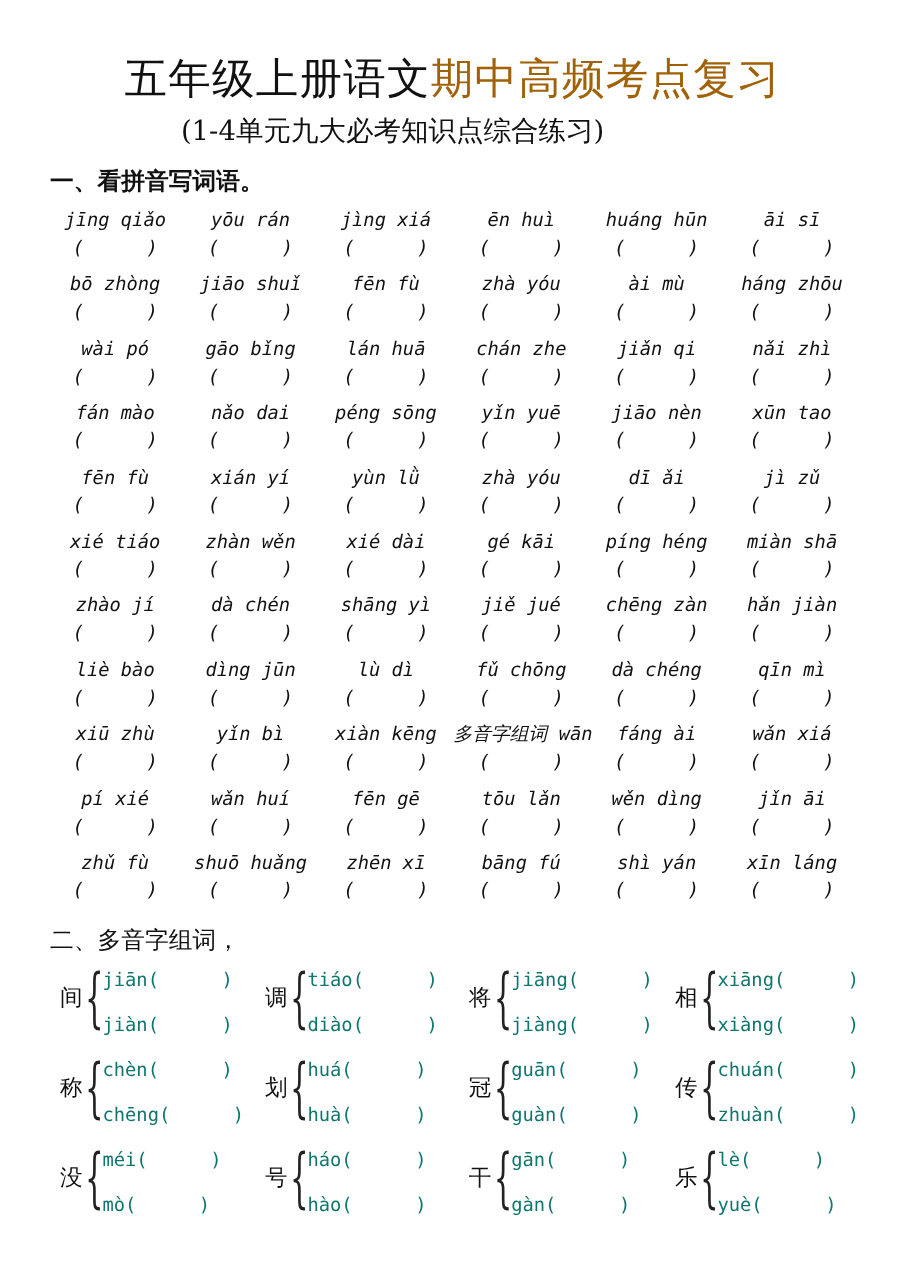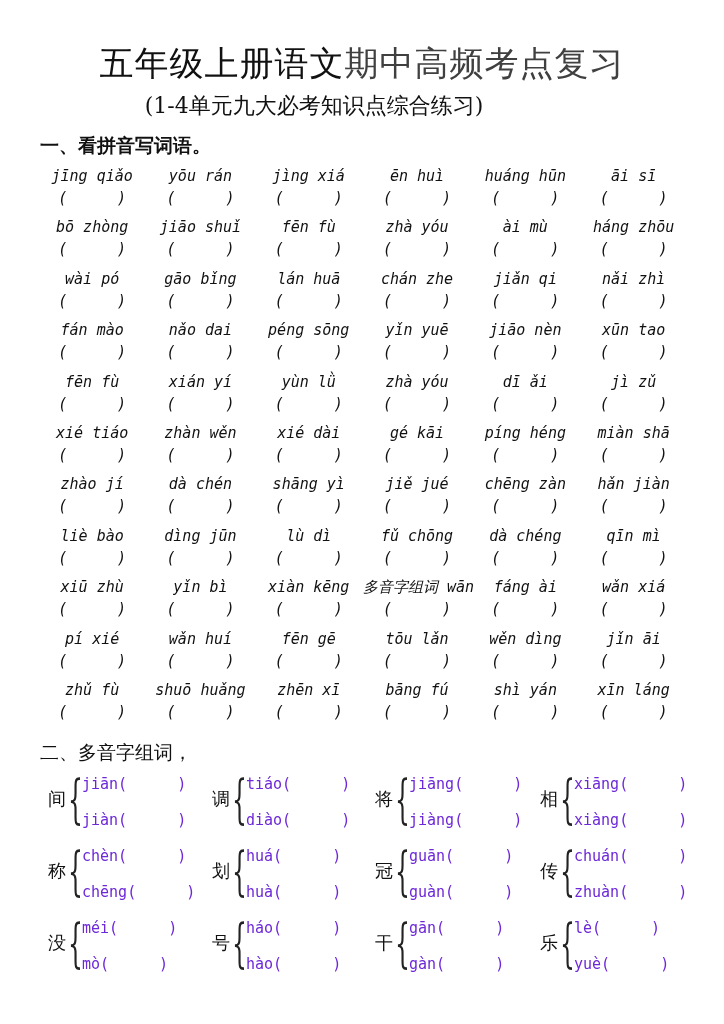--- a/index.html
+++ b/index.html
@@ -5,21 +5,21 @@
     html, body { margin: 0; padding: 0; background: #ffffff; }
     body {
       width: 724px; height: 1024px; position: relative; overflow: hidden;
       font-family: "DejaVu Serif", serif; color: #111;
     }
     .title {
       position: absolute; top: 40px; left: 0; width: 724px; text-align: center;
       font-family: "DejaVu Sans", sans-serif; font-size: 34px; letter-spacing: 1px;
       line-height: 46px; font-weight: 500;
     }
-    .title .red { color: #404040; margin-top: 17px; }
+    .title .red { color: #a16207; margin-top: 17px; }
     .subtitle {
       position: absolute; top: 91px; left: 0; width: 628px; text-align: center;
       font-family: "DejaVu Serif", serif; font-size: 22px; line-height: 30px;
     }
     .section-heading {
       position: absolute; left: 40px;
       font-family: "DejaVu Sans", sans-serif; font-size: 19px; line-height: 26px;
     }
     #sec1-heading { top: 132px; font-weight: bold; }
     #sec2-heading { top: 739px; }
@@ -46,21 +46,21 @@
       position: absolute; left: 0; top: 17px; font-family: "DejaVu Sans", sans-serif;
       font-size: 18px; line-height: 24px;
     }
     .poly .brace {
       position: absolute; left: 20px; top: 0px; font-family: "DejaVu Serif", serif;
       font-size: 52px; line-height: 58px; transform: scaleX(0.45); transform-origin: left top;
       color: #222; font-weight: 200;
     }
     .poly .reading {
       position: absolute; left: 34px; font-family: "DejaVu Sans Mono", monospace;
-      font-size: 15px; line-height: 20px; white-space: nowrap; color: #6d28d9;
+      font-size: 15px; line-height: 20px; white-space: nowrap; color: #0f766e;
     }
     .poly .reading.r0 { top: 4px; }
     .poly .reading.r1 { top: 40px; }
     .poly .reading .blank { display: inline-block; width: 50px; }
   </style>
 </head>
 <body>
 
 <div class="title"><span>五年级上册语文</span><span class="red">期中高频考点复习</span></div>
 

